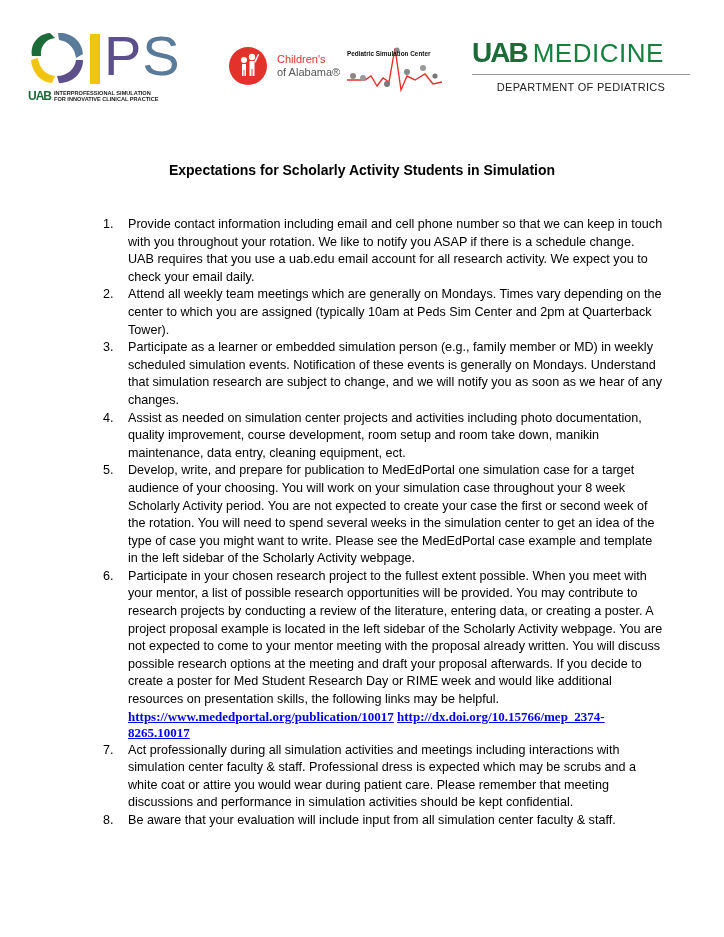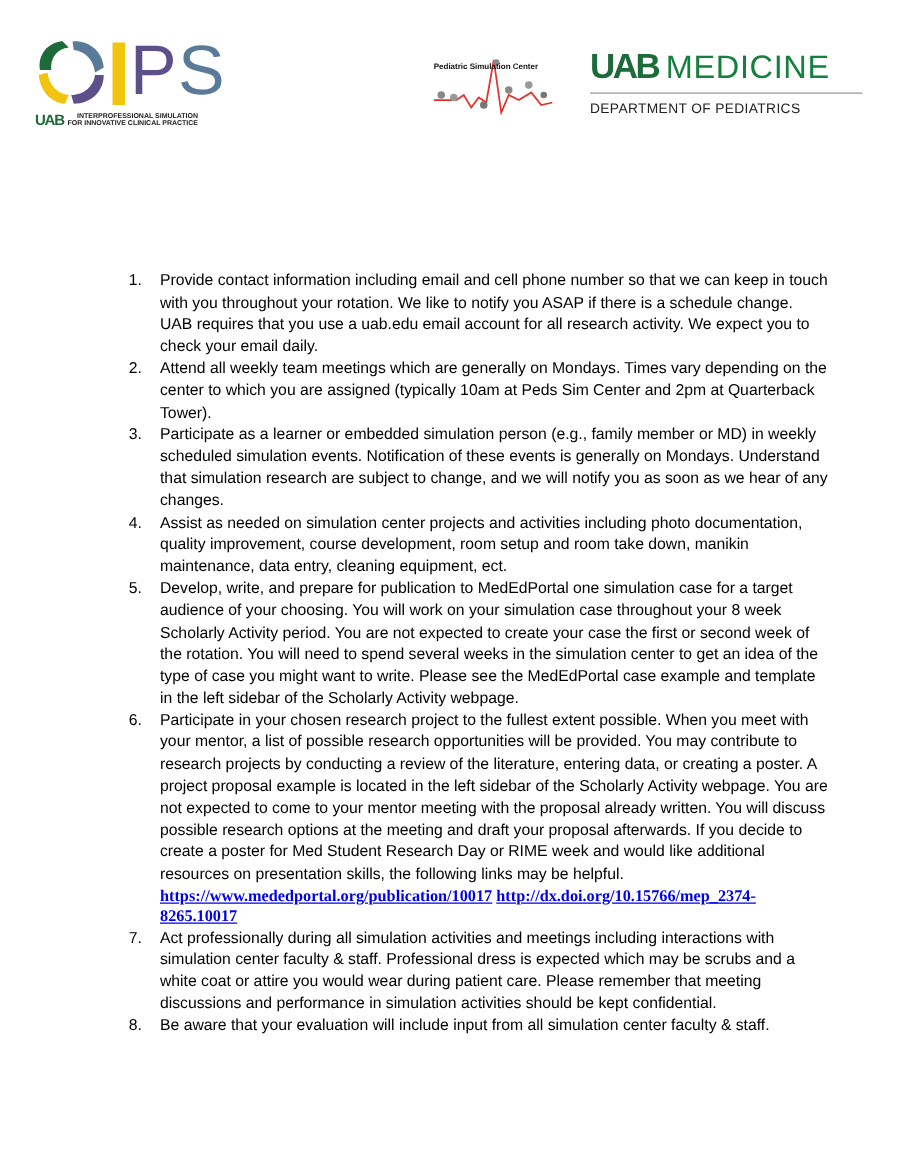--- a/index.html
+++ b/index.html
@@ -1,20 +1,20 @@
 <!DOCTYPE html>
 <html><head>
 <meta charset="utf-8">
 <style>
   html, body { margin:0; padding:0; background:#ffffff; }
   body { width:724px; height:937px; position:relative; overflow:hidden; font-family:"Liberation Sans", sans-serif; color:#000; }
   .page { position:absolute; left:0; top:0; width:724px; height:937px; background:#fff; }
 
   
-  .logo-ips { position:absolute; left:28px; top:30px; width:170px; height:72px;text-align:right; }
+  .logo-ips { position:absolute; left:28px; top:30px; width:170px; height:72px; }
   .ips-hands { position:absolute; left:0; top:0; width:58px; height:56px; }
   .ips-bar { position:absolute; left:62px; top:4px; width:10px; height:50px; background:#f1c40f; }
   .ips-text { position:absolute; left:76px; top:-4px; font-family:"Liberation Sans", sans-serif; font-size:56px; line-height:60px; font-weight:normal; letter-spacing:1px; }
   .ips-text .p { color:#5c4f8a; }
   .ips-text .s { color:#5a7a9a; }
   .ips-sub { position:absolute; left:0; top:60px; display:flex; align-items:center; gap:3px; }
   .uab-mini { font-family:"Liberation Sans", sans-serif; font-weight:bold; font-size:12px; color:#1e6b3a; letter-spacing:-1px; line-height:12px; }
   .ips-sub-text { font-size:5.6px; line-height:6px; color:#222; text-transform:uppercase; font-weight:bold; }
 
   .logo-childrens { position:absolute; left:229px; top:40px; width:120px; height:52px; display:flex; align-items:center; }
@@ -25,21 +25,21 @@
 
   .logo-psc { position:absolute; left:347px; top:38px; width:95px; height:52px; }
   .psc-title { position:absolute; left:0; top:12px; font-size:6.4px; font-weight:bold; color:#111; white-space:nowrap; }
   .psc-art { position:absolute; left:0; top:8px; width:95px; height:46px; }
 
   .logo-uab { position:absolute; left:472px; top:38px; width:225px; height:56px; }
   .uab-row { display:flex; align-items:center; height:30px; }
   .uab-mark { font-family:"Liberation Sans", sans-serif; font-weight:bold; font-size:28px; color:#1e6b3a; letter-spacing:-2px; line-height:30px; }
   .uab-med { font-family:"Liberation Sans", sans-serif; font-size:26px; color:#15803d; margin-left:6px; line-height:30px; letter-spacing:0.5px; }
   .uab-rule { height:1px; background:#999; margin:6px 2px 6px 0; width:218px; }
-  .uab-dept { font-size:11px; color:#222; width:218px; letter-spacing:0.3px; }
+  .uab-dept { font-size:11px; color:#222; text-align:center; width:218px; letter-spacing:0.3px; }
 
   
   .doc-title { position:absolute; left:0; width:724px; top:162px; text-align:center; font-family:"Liberation Sans", sans-serif; font-weight:bold; font-size:14px; color:#000; }
 
   
   .exp-list { position:absolute; left:103px; top:216px; width:560px; margin:0; padding:0; list-style:none; }
   .exp-item { position:relative; padding-left:25px; font-family:"Liberation Sans", sans-serif; font-size:12.6px; line-height:17.6px; color:#000; }
   .exp-num { position:absolute; left:0; top:0; }
   .exp-links { display:block; font-family:Liberation Serif, serif; font-weight:bold; font-size:13px; line-height:16.5px; }
   .exp-links a { color:#0000ee; text-decoration:underline; }
@@ -63,20 +63,35 @@
     </div>
     <div class="ips-sub">
       <span class="uab-mini">UAB</span>
       <span class="ips-sub-text">
         <span>Interprofessional Simulation</span><br>
         <span>for Innovative Clinical Practice</span>
       </span>
     </div>
   </div>
 
+  <div class="logo-childrens">
+    <div class="ch-circle">
+      <svg viewBox="0 0 38 38" width="38" height="38">
+        <circle cx="15" cy="13" r="3" fill="#fff"></circle>
+        <path d="M13 17 h4 v12 h-1.6 v-6 h-0.8 v6 H13z" fill="#fff"></path>
+        <circle cx="23" cy="10" r="3.2" fill="#fff"></circle>
+        <path d="M20.5 14 h5 v15 h-2 v-7 h-1 v7 h-2z" fill="#fff"></path>
+        <path d="M25 15 L29 7 L30.3 7.6 L26.6 15.5z" fill="#fff"></path>
+      </svg>
+    </div>
+    <div class="ch-text">
+      <div class="l1">Children's</div>
+      <div class="l2">of Alabama®</div>
+    </div>
+  </div>
 
   <div class="logo-psc">
     <svg class="psc-art" viewBox="0 0 95 46">
       <polyline points="0,34 18,34 24,30 30,40 36,32 42,36 48,2 54,44 60,30 68,34 78,28 86,38 95,36" fill="none" stroke="#e3322b" stroke-width="1.4"></polyline>
       <circle cx="6" cy="30" r="3" fill="#888"></circle>
       <circle cx="16" cy="32" r="3" fill="#999"></circle>
       <circle cx="40" cy="38" r="3" fill="#777"></circle>
       <circle cx="50" cy="4" r="2.6" fill="#888"></circle>
       <circle cx="60" cy="26" r="3" fill="#888"></circle>
       <circle cx="76" cy="22" r="3" fill="#999"></circle>
@@ -87,20 +102,21 @@
 
   <div class="logo-uab">
     <div class="uab-row">
       <span class="uab-mark">UAB</span>
       <span class="uab-med">MEDICINE</span>
     </div>
     <div class="uab-rule"></div>
     <div class="uab-dept">DEPARTMENT OF PEDIATRICS</div>
   </div>
 
+  <div class="doc-title">Expectations for Scholarly Activity Students in Simulation</div>
 
   <ol class="exp-list">
     <li class="exp-item">
       <span class="exp-num">1.</span>
       <span>Provide contact information including email and cell phone number so that we can keep in touch with you throughout your rotation.  We like to notify you ASAP if there is a schedule change. UAB requires that you use a uab.edu email account for all research activity.  We expect you to check your email daily.</span>
     </li>
     <li class="exp-item">
       <span class="exp-num">2.</span>
       <span>Attend all weekly team meetings which are generally on Mondays.  Times vary depending on the center to which you are assigned (typically 10am at Peds Sim Center and 2pm at Quarterback Tower).</span>
     </li>

